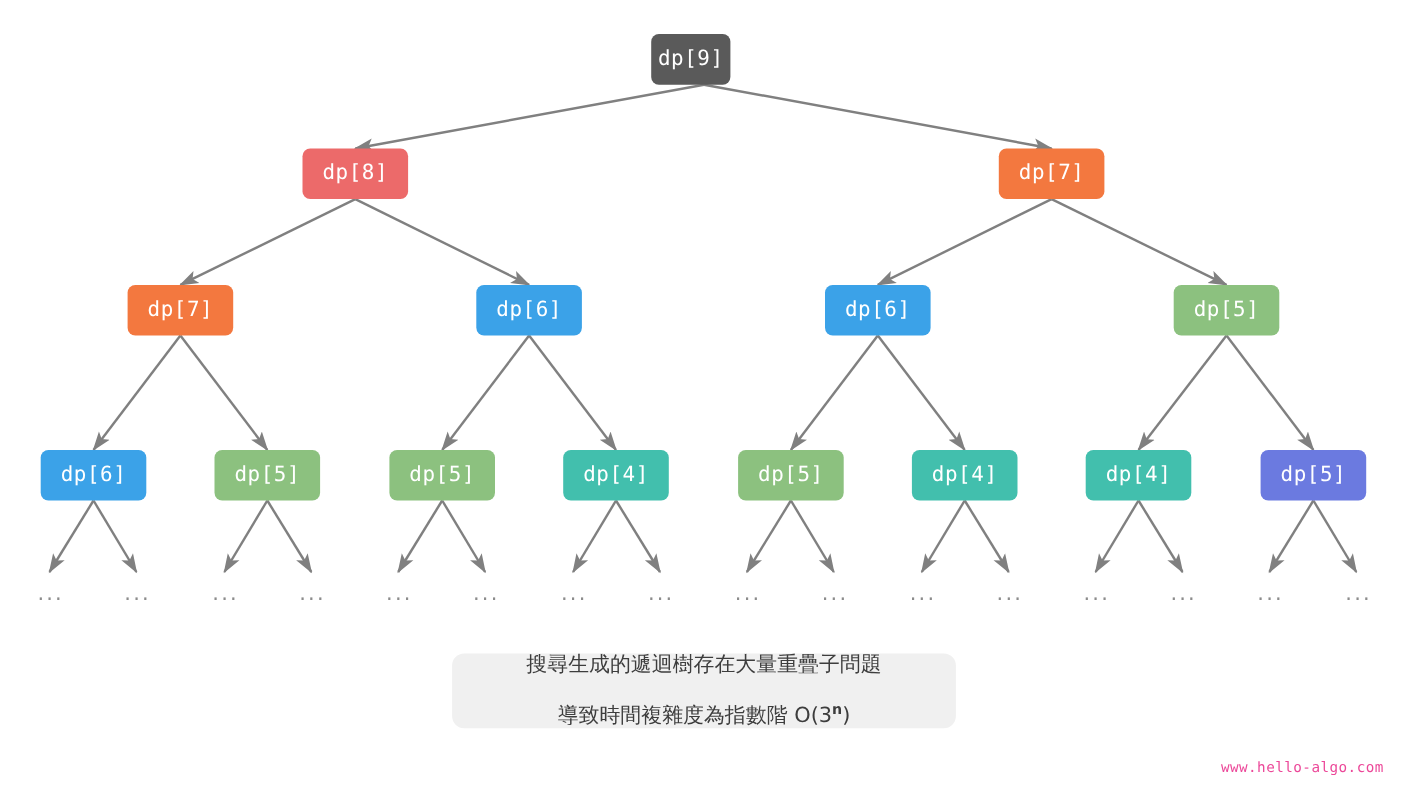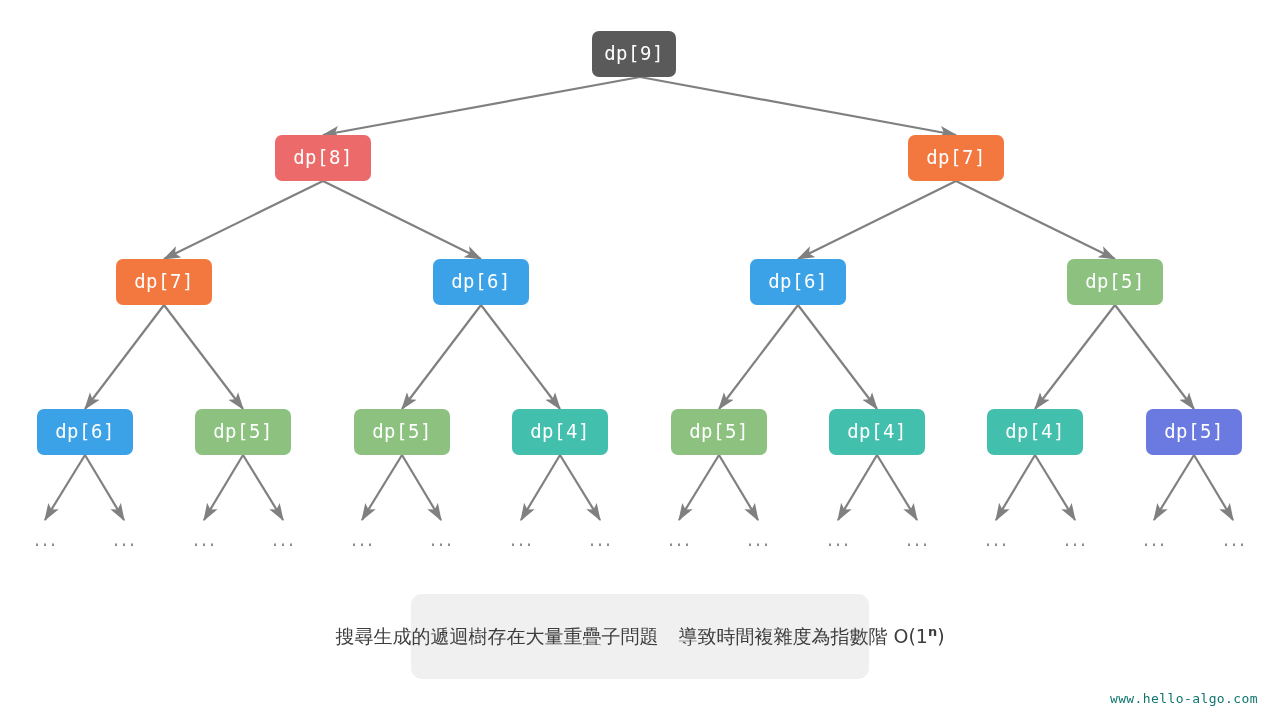--- a/index.html
+++ b/index.html
@@ -50,25 +50,25 @@
     font-size: 19px;
     letter-spacing: 2px;
     line-height: 1;
     user-select: none;
   }
   #caption-box {
     position: absolute;
     left: 411px;
     top: 594px;
     width: 458px;
-    height: 85px;
+    height: 68px;
     background: #f0f0f0;
     border-radius: 11px;
     display: flex;
-    flex-direction: row;
+    flex-direction: column;
     align-items: center;
     justify-content: center;
     gap: 20px;
   }
   .caption-line {
     color: #3d3d3d;
     font-size: 19px;
     line-height: 1.35;
     text-align: center;
     white-space: nowrap;
@@ -76,21 +76,21 @@
   .caption-line sup {
     font-size: 0.68em;
     font-weight: bold;
     vertical-align: super;
     line-height: 0;
   }
   #watermark {
     position: absolute;
     right: 22px;
     bottom: 14px;
-    color: #0f766e;
+    color: #ec4899;
     font-family: "DejaVu Sans Mono", monospace;
     font-size: 13px;
     letter-spacing: 0.4px;
     user-select: none;
   }
 </style>
 </head>
 <body>
 
 <div id="canvas">
@@ -129,21 +129,21 @@
         <line x1="877" y1="455" x2="838" y2="520" stroke="#808080" stroke-width="2.2" marker-end="url(#arrowhead)"></line>
         <line x1="877" y1="455" x2="917" y2="520" stroke="#808080" stroke-width="2.2" marker-end="url(#arrowhead)"></line>
         <line x1="1035" y1="455" x2="996" y2="520" stroke="#808080" stroke-width="2.2" marker-end="url(#arrowhead)"></line>
         <line x1="1035" y1="455" x2="1075" y2="520" stroke="#808080" stroke-width="2.2" marker-end="url(#arrowhead)"></line>
         <line x1="1194" y1="455" x2="1154" y2="520" stroke="#808080" stroke-width="2.2" marker-end="url(#arrowhead)"></line>
         <line x1="1194" y1="455" x2="1233" y2="520" stroke="#808080" stroke-width="2.2" marker-end="url(#arrowhead)"></line>
       </g>
   </svg>
 
   <div id="node-layer">
-      <div class="node" style="left: 592px; top: 31px; width: 84px; height: 46px; background: rgb(90, 90, 90);">
+      <div class="node" style="left: 592px; top: 31px; width: 72px; height: 46px; background: rgb(90, 90, 90);">
         <span class="node-label">dp[9]</span>
       </div>
       <div class="node" style="left: 275px; top: 135px; width: 96px; height: 46px; background: rgb(236, 106, 106); justify-content: center;">
         <span class="node-label">dp[8]</span>
       </div>
       <div class="node" style="left: 908px; top: 135px; width: 96px; height: 46px; background: rgb(243, 120, 63);">
         <span class="node-label">dp[7]</span>
       </div>
       <div class="node" style="left: 116px; top: 259px; width: 96px; height: 46px; background: rgb(243, 120, 63);">
         <span class="node-label">dp[7]</span>
@@ -197,18 +197,18 @@
       <div class="ellipsis" style="left: 827px; top: 530px;">...</div>
       <div class="ellipsis" style="left: 906px; top: 530px;">...</div>
       <div class="ellipsis" style="left: 985px; top: 530px;">...</div>
       <div class="ellipsis" style="left: 1064px; top: 530px;">...</div>
       <div class="ellipsis" style="left: 1143px; top: 530px;">...</div>
       <div class="ellipsis" style="left: 1223px; top: 530px;">...</div>
     </div>
 
   <div id="caption-box">
     <div class="caption-line">搜尋生成的遞迴樹存在大量重疊子問題</div>
-    <div class="caption-line"><span>導致時間複雜度為指數階  O(1</span><sup>n</sup><span>)</span></div>
+    <div class="caption-line"><span>導致時間複雜度為指數階  O(3</span><sup>n</sup><span>)</span></div>
   </div>
 
   <div id="watermark">www.hello-algo.com</div>
 
 </div>
 
 </body></html>

